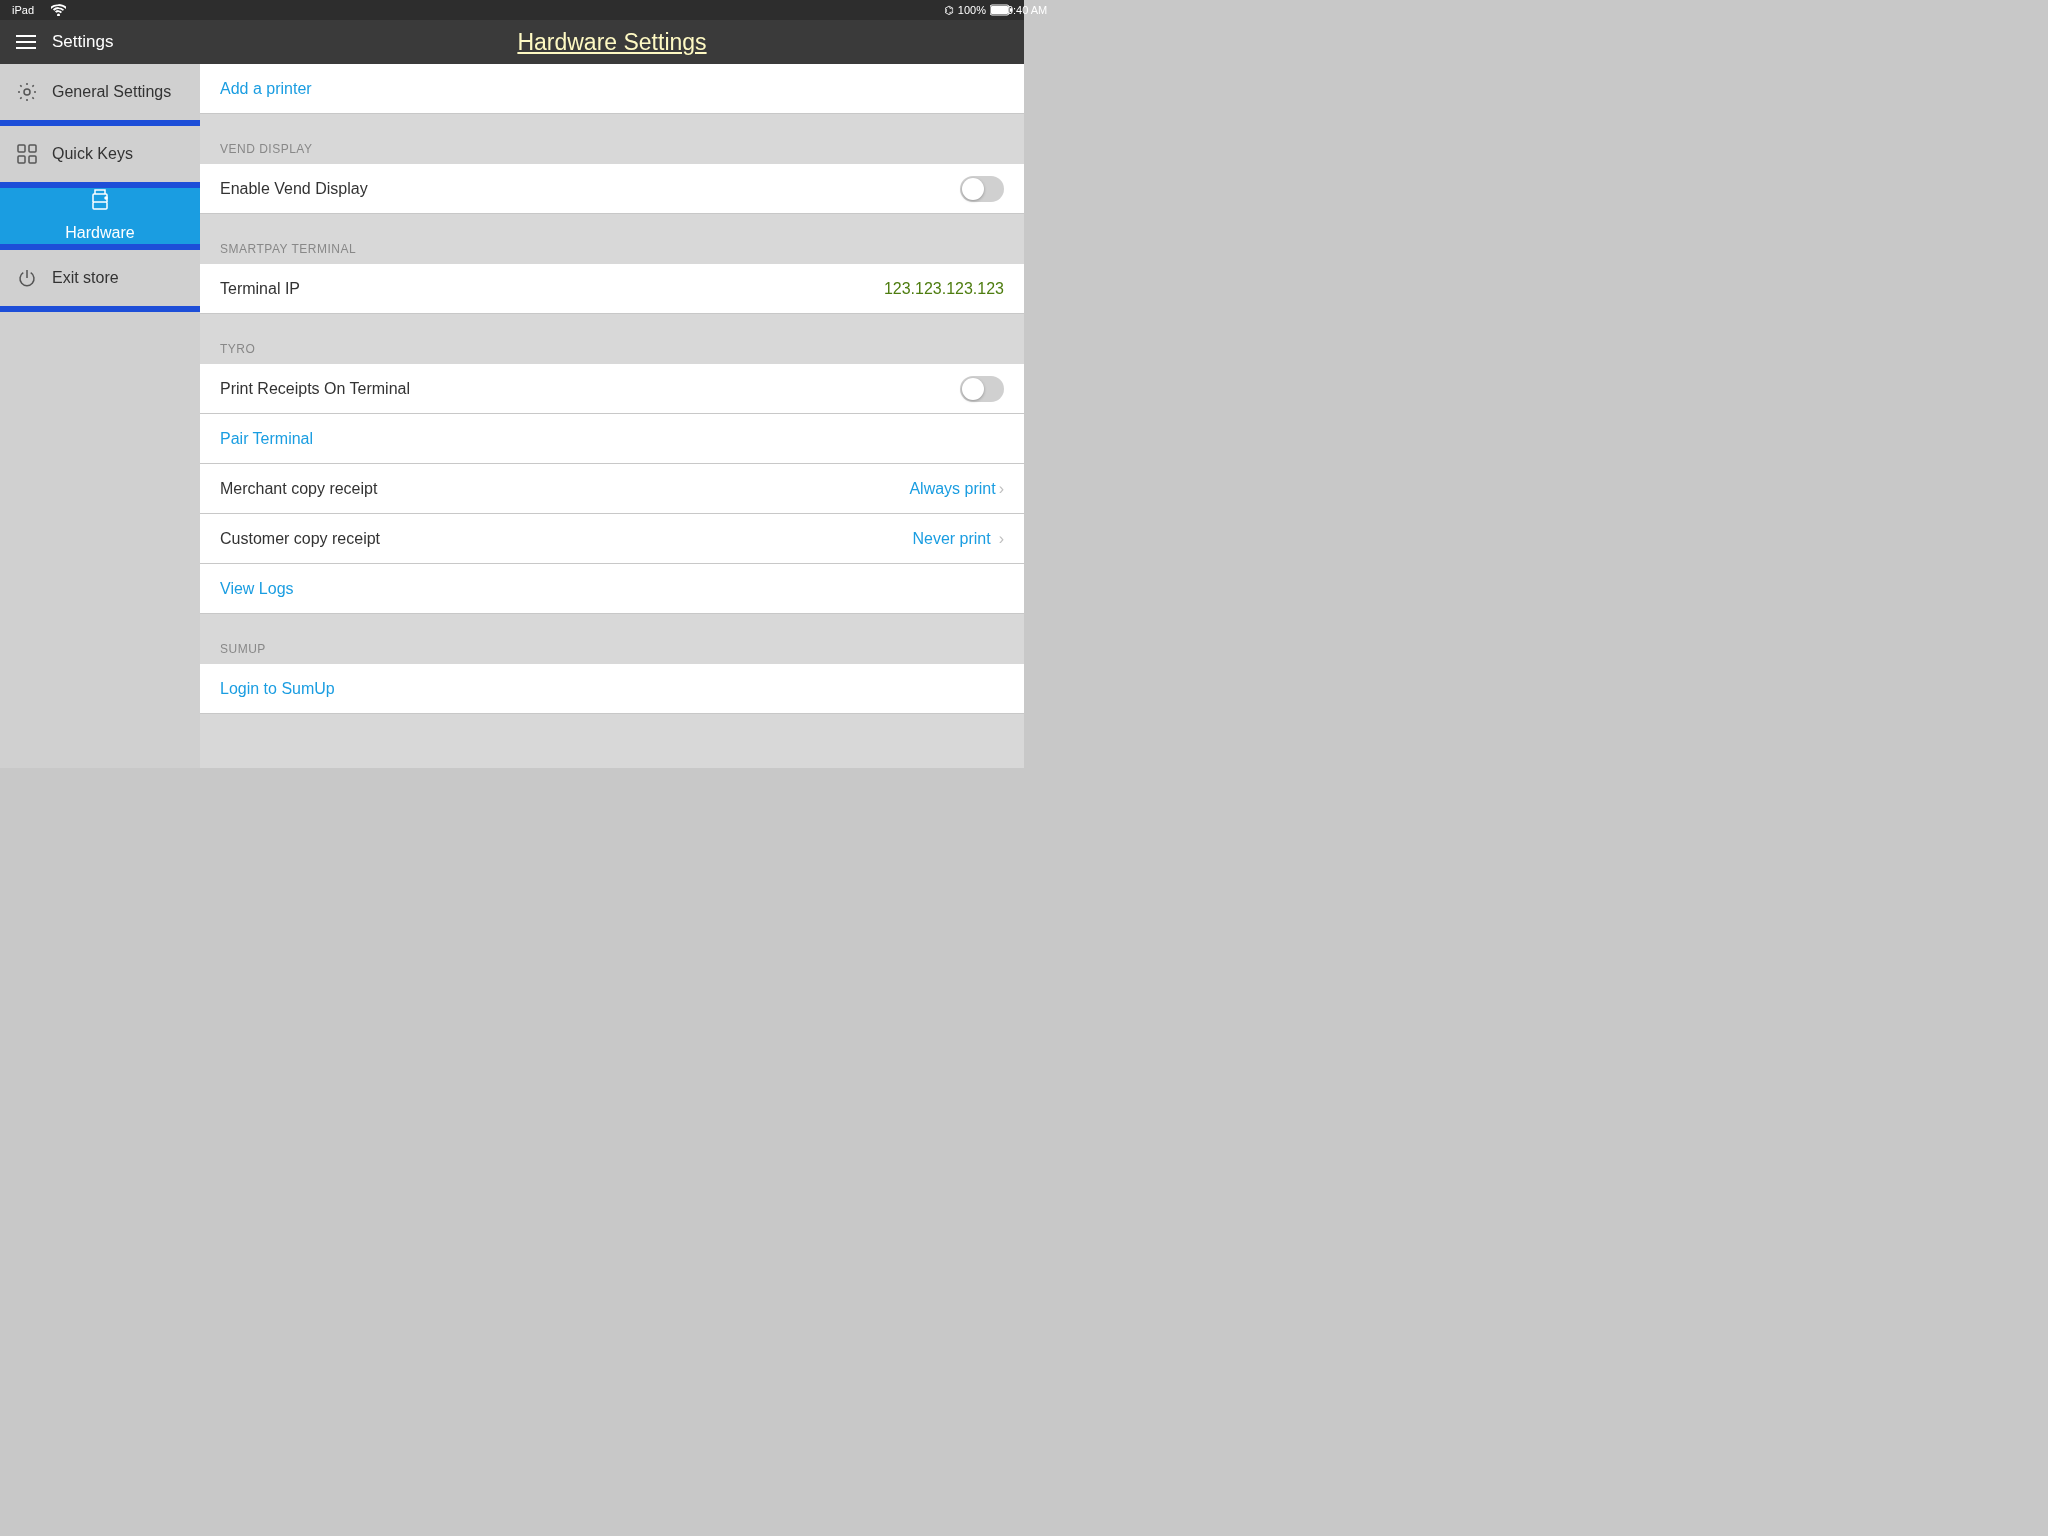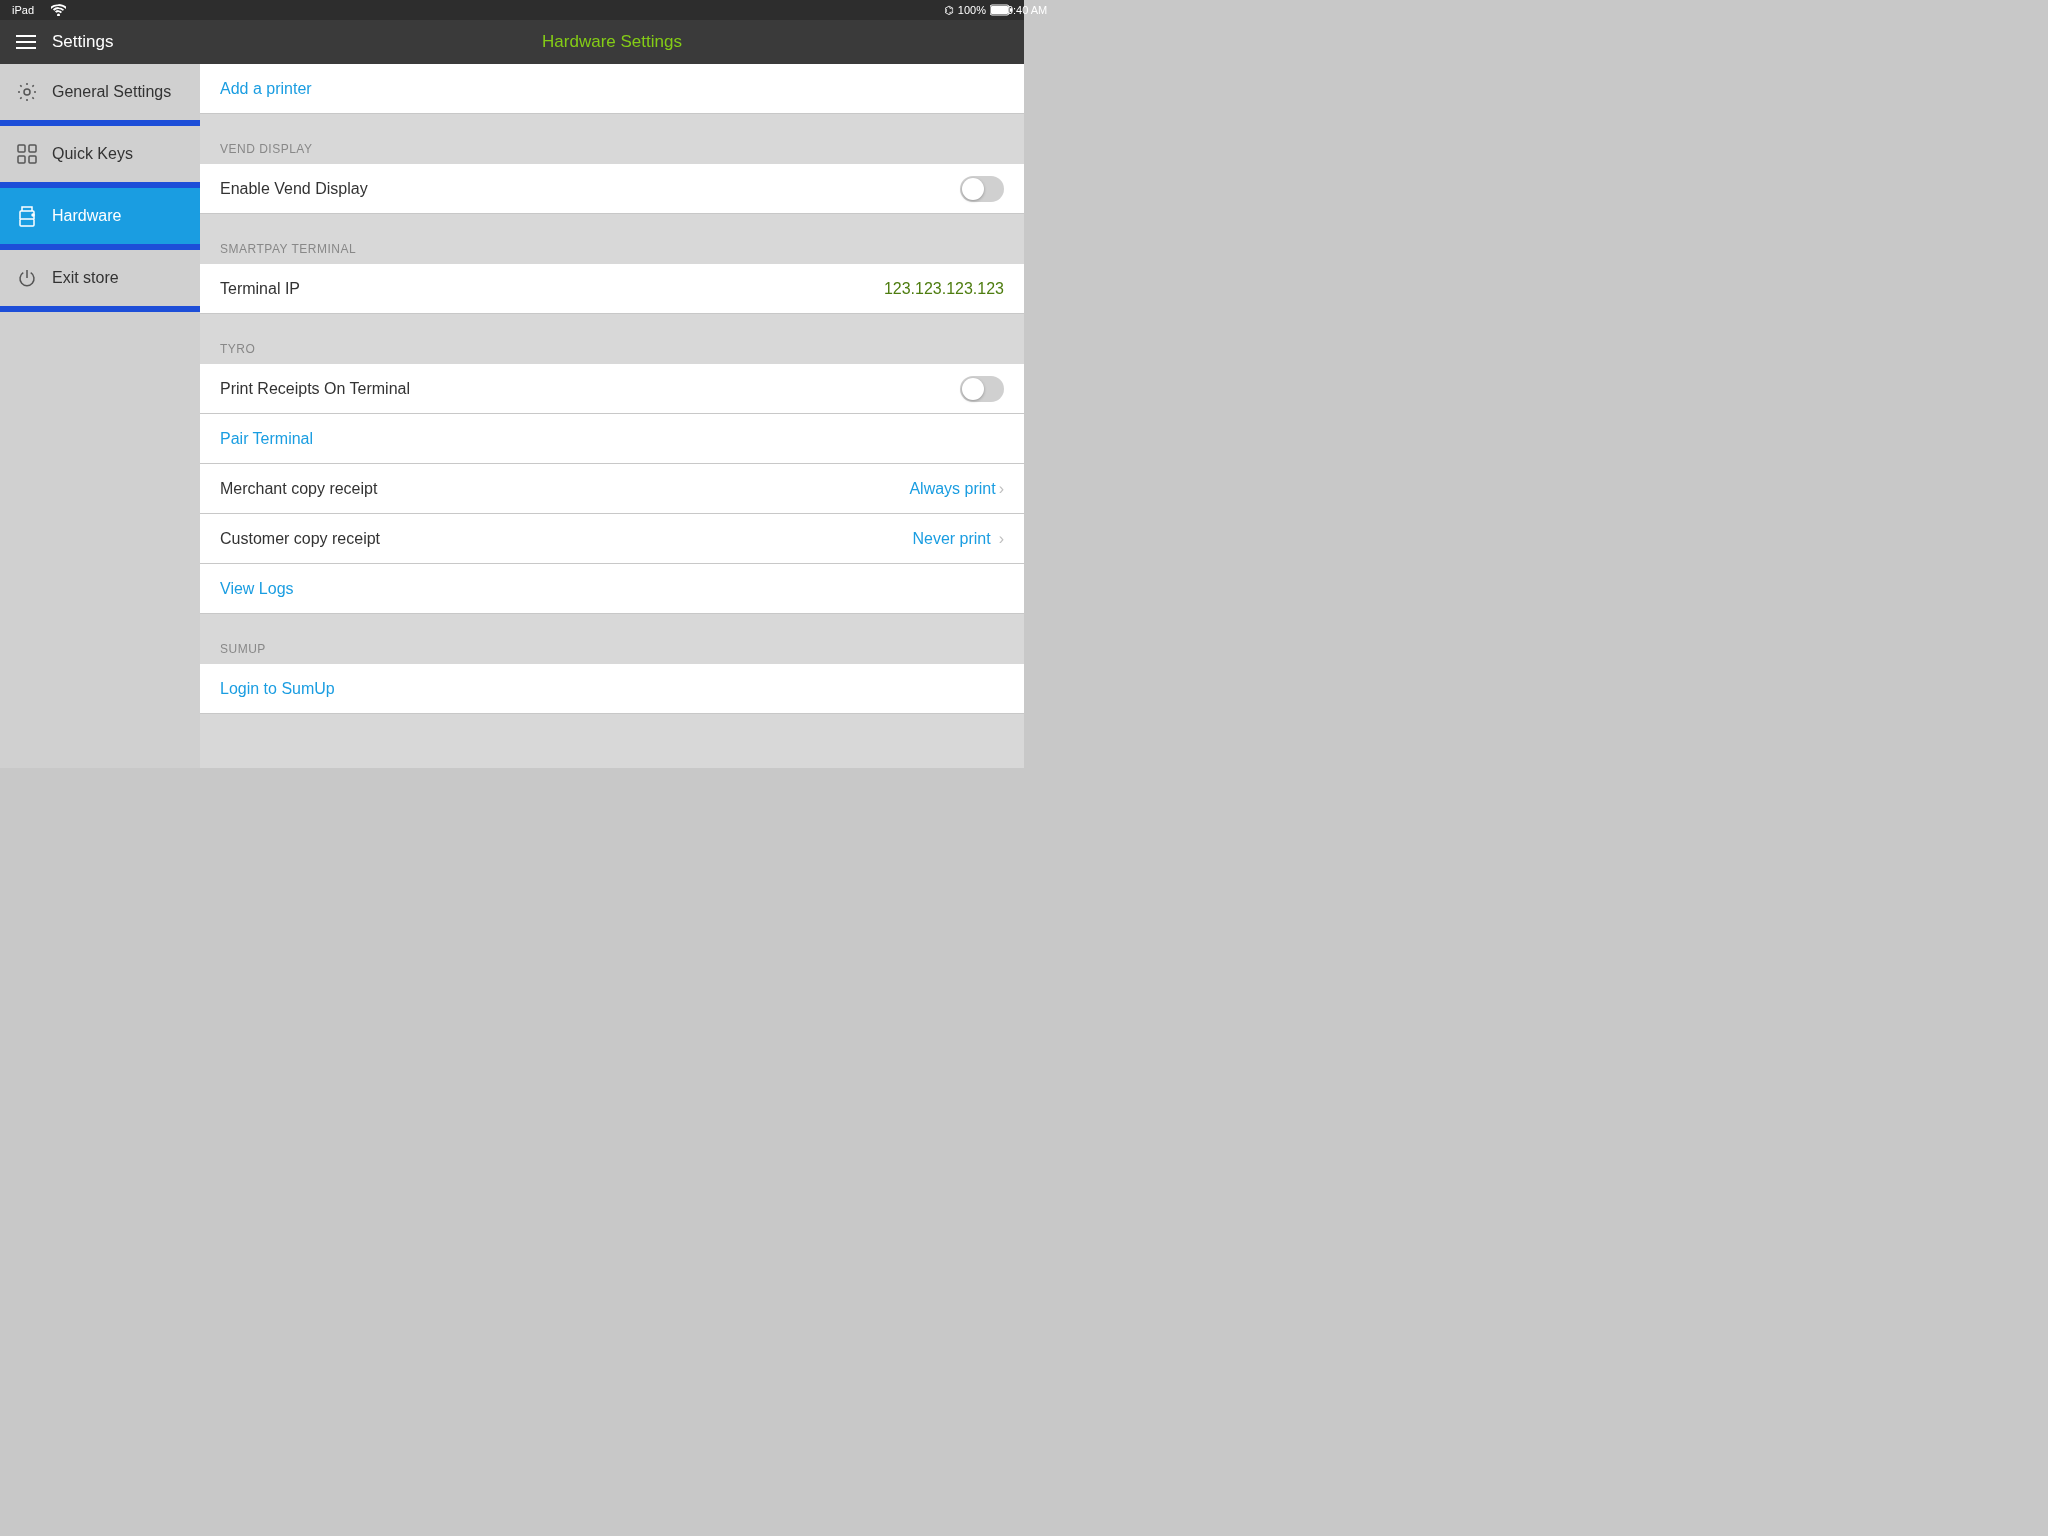--- a/index.html
+++ b/index.html
@@ -33,21 +33,21 @@
       width: 200px;
       display: flex;
       align-items: center;
       padding-left: 16px;
       gap: 16px;
       text-align: center;
     }
     .hamburger { display: flex; flex-direction: column; gap: 4px; cursor: pointer; }
     .hamburger span { display: block; width: 20px; height: 2px; background: white; }
     .nav-left-title { color: white; font-size: 17px; font-weight: 400; }
-    .nav-center { flex: 1; text-align: center; color: #84cc16; font-size: 17px; font-weight: 400; }
+    .nav-center { flex: 1; text-align: center; color: #fef9c3; font-size: 23px; font-weight: 400; text-decoration: underline; }
 
     
     .main { display: flex; flex: 1; overflow: hidden; }
 
     
     .sidebar {
       width: 200px;
       background: #d0d0d0;
       flex-shrink: 0;
       display: flex;
@@ -58,20 +58,21 @@
       align-items: center;
       padding: 0 16px;
       height: 62px;
       gap: 14px;
       border-bottom: 6px solid #1d4ed8;
       cursor: pointer;
       background: #d0d0d0;
     }
     .sidebar-item.active {
       background: #1a9de1;
+      flex-direction: column;
     }
     .sidebar-item-label {
       font-size: 16px;
       color: #333;
       font-weight: 400;
     }
     .sidebar-item.active .sidebar-item-label { color: white; }
     .sidebar-icon { width: 22px; height: 22px; display: flex; align-items: center; justify-content: center; flex-shrink: 0; }
 
     

